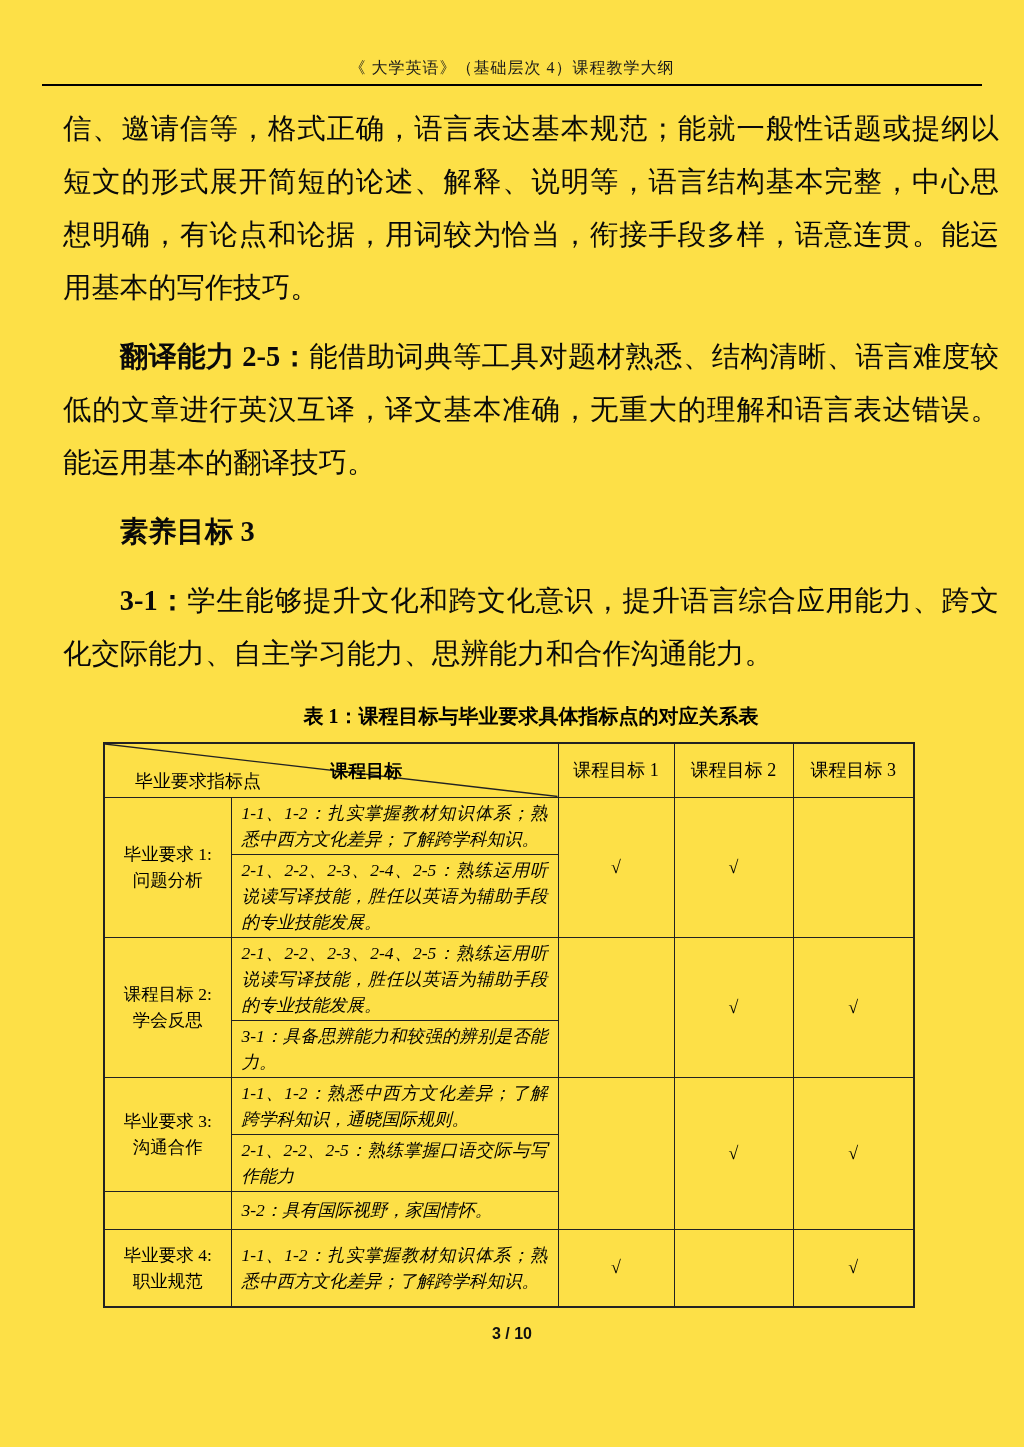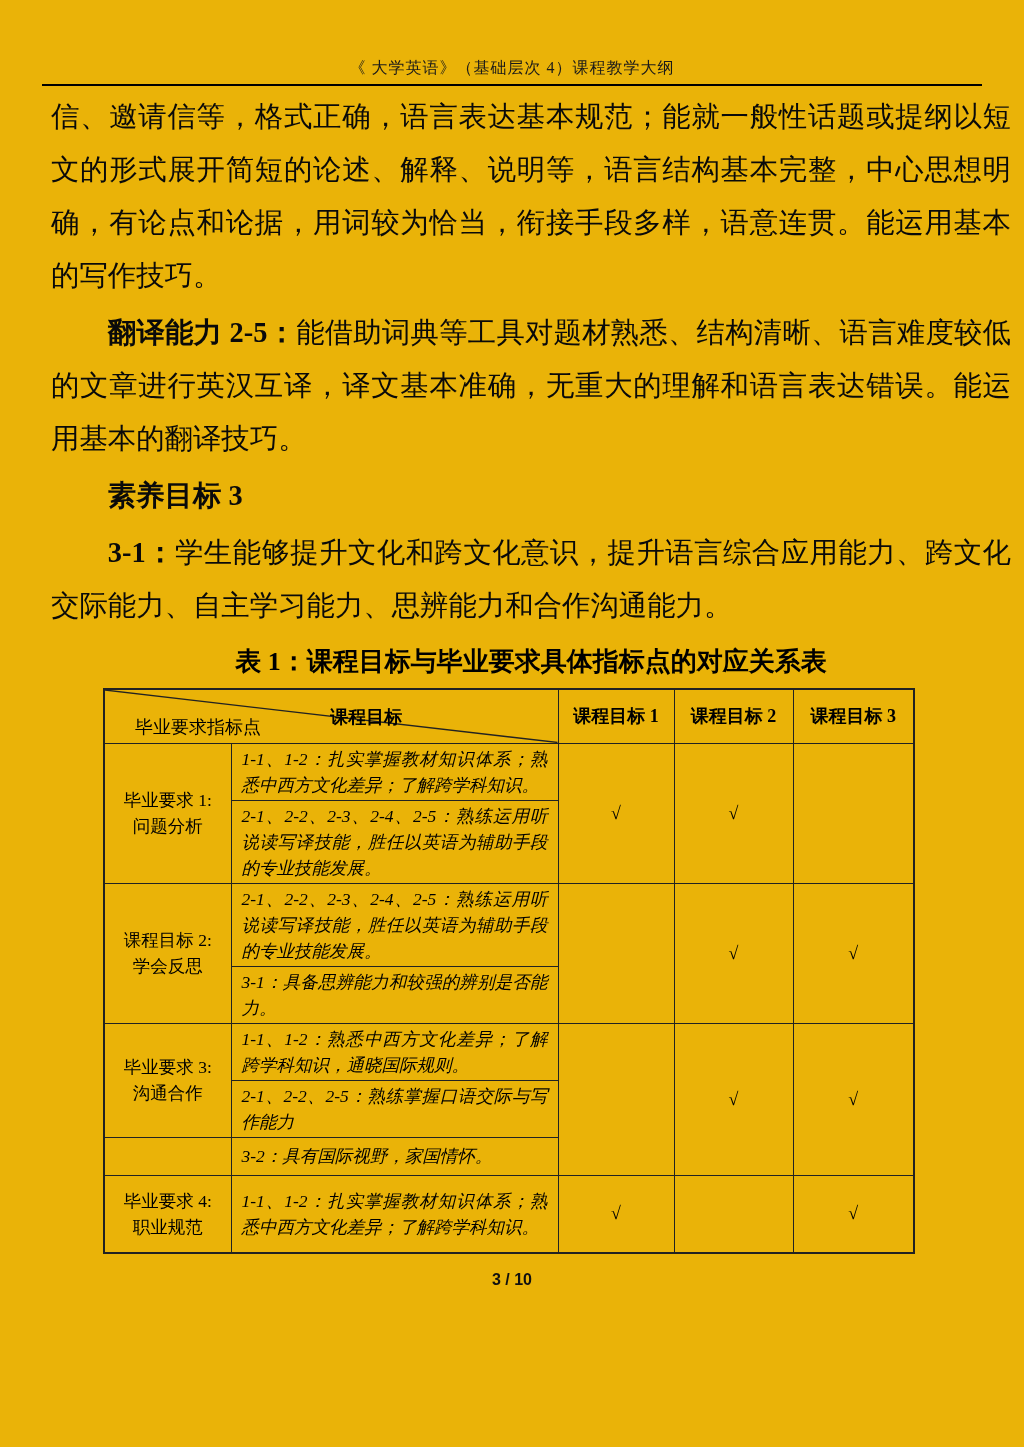--- a/index.html
+++ b/index.html
@@ -1,20 +1,20 @@
 <!DOCTYPE html>
 <html><head>
 <meta charset="utf-8">
 <style>
   html,body{margin:0;padding:0;background:#e8e8e8;}
   .page{
     position:relative;
     width:1024px;height:1447px;
     margin:0 auto;
-    background:#eab308;
+    background:#fde047;
     color:#000;
     font-family:"Liberation Serif","DejaVu Serif",serif;
     overflow:hidden;
   }
   
   .doc-header{
     margin:0 42px 0 42px;
     padding-top:58px;
     padding-bottom:5px;
     border-bottom:2px solid #000;
@@ -25,32 +25,32 @@
   }
   
   .doc-body{
     margin:2px 9px 0 47px;
     width:968px;
     font-size:28.4px;
     line-height:53px;
     color:#0a0a0a;
   }
   .para{
-    margin:4px;
+    margin:16px;
     text-align:justify;
     text-align-last:left;
   }
   .para.indent{ text-indent:2em; }
   .para b{ font-weight:bold; }
   
   .table-title{
     margin:10px 9px 0 47px;
     width:968px;
     text-align:center;
-    font-size:26px;
+    font-size:20px;
     font-weight:bold;
     line-height:40px;
     color:#000;
   }
   
   table.mapping{
     margin:6px 0 0 103px;
     border-collapse:collapse;
     table-layout:fixed;
     width:810px;
@@ -70,21 +70,21 @@
   .corner-top{
     position:absolute; top:15px; left:70px; right:0;
     text-align:center; font-weight:bold; font-size:18px;
   }
   .corner-bottom{
     position:absolute; bottom:4px; left:30px;
     font-weight:normal; font-size:18px;
   }
   td.goalh{
     text-align:center; vertical-align:middle;
-    font-weight:bold; font-size:18px;
+    font-weight:normal; font-size:18px;
   }
   td.lbl{
     text-align:center; vertical-align:middle;
     font-size:17.5px; line-height:26px; padding:12px;
   }
   td.desc{
     font-size:17.5px; line-height:26px;
     text-align:justify; text-align-last:left;
     vertical-align:middle;
     padding:2px 10px;

